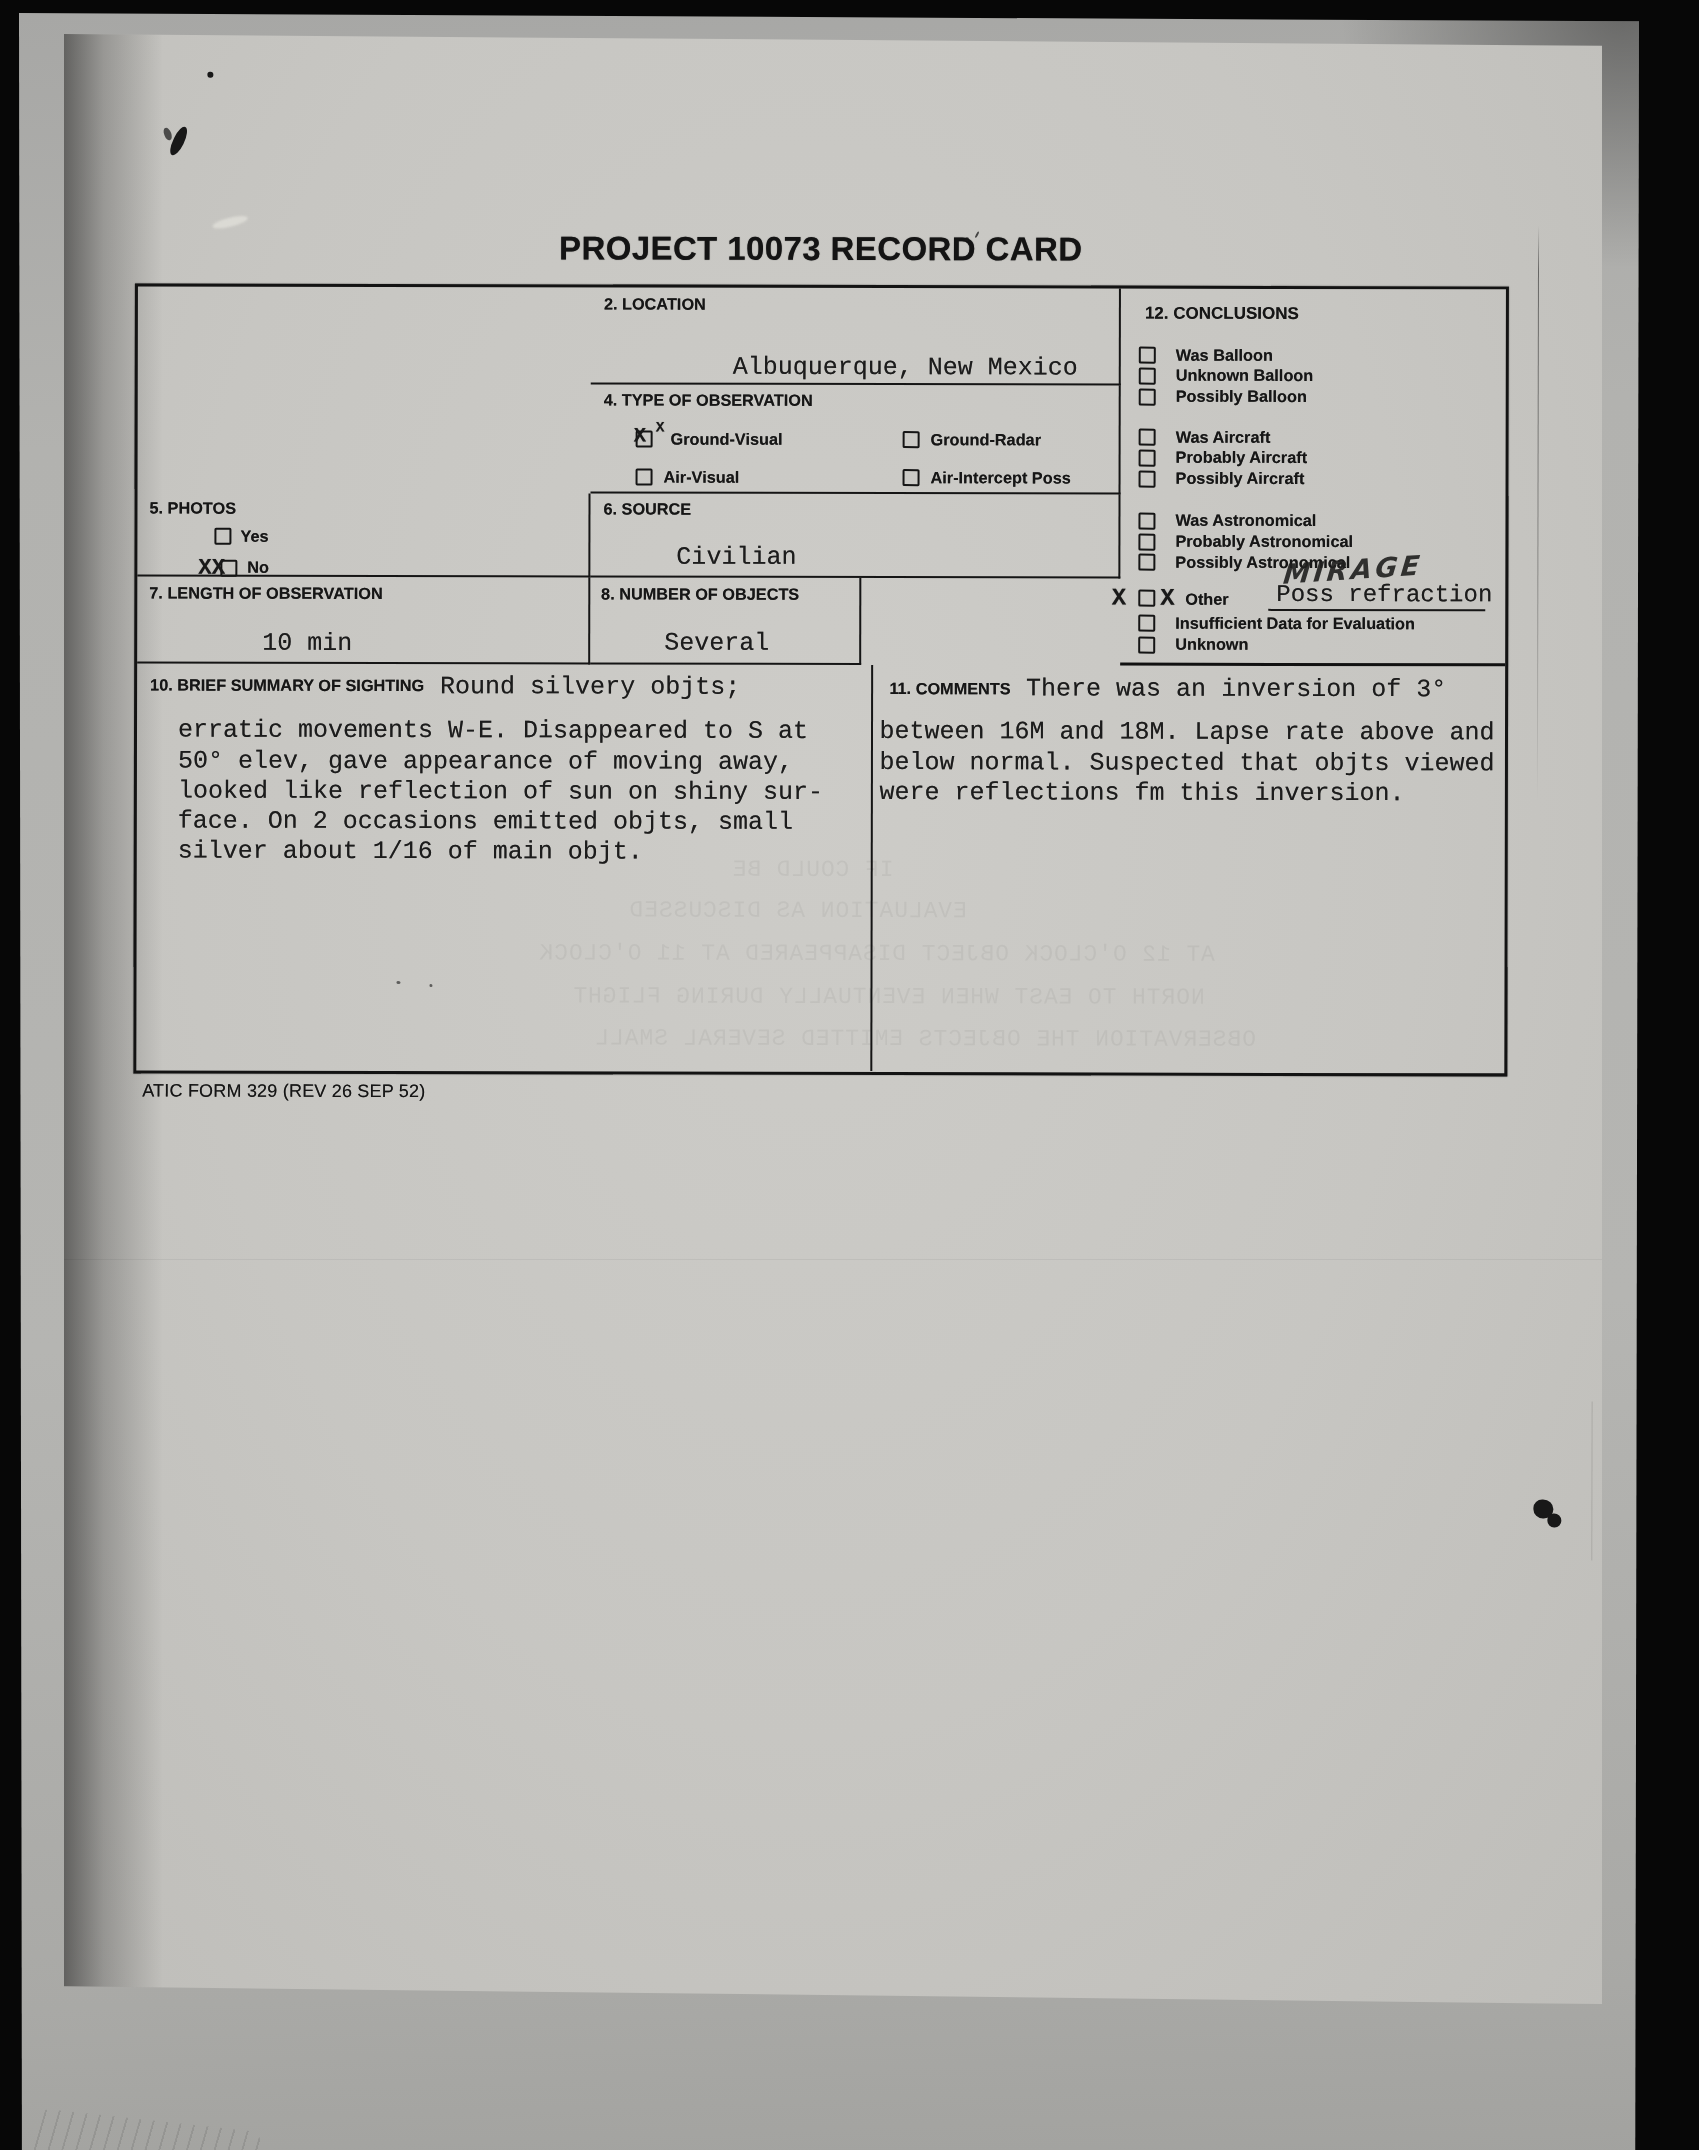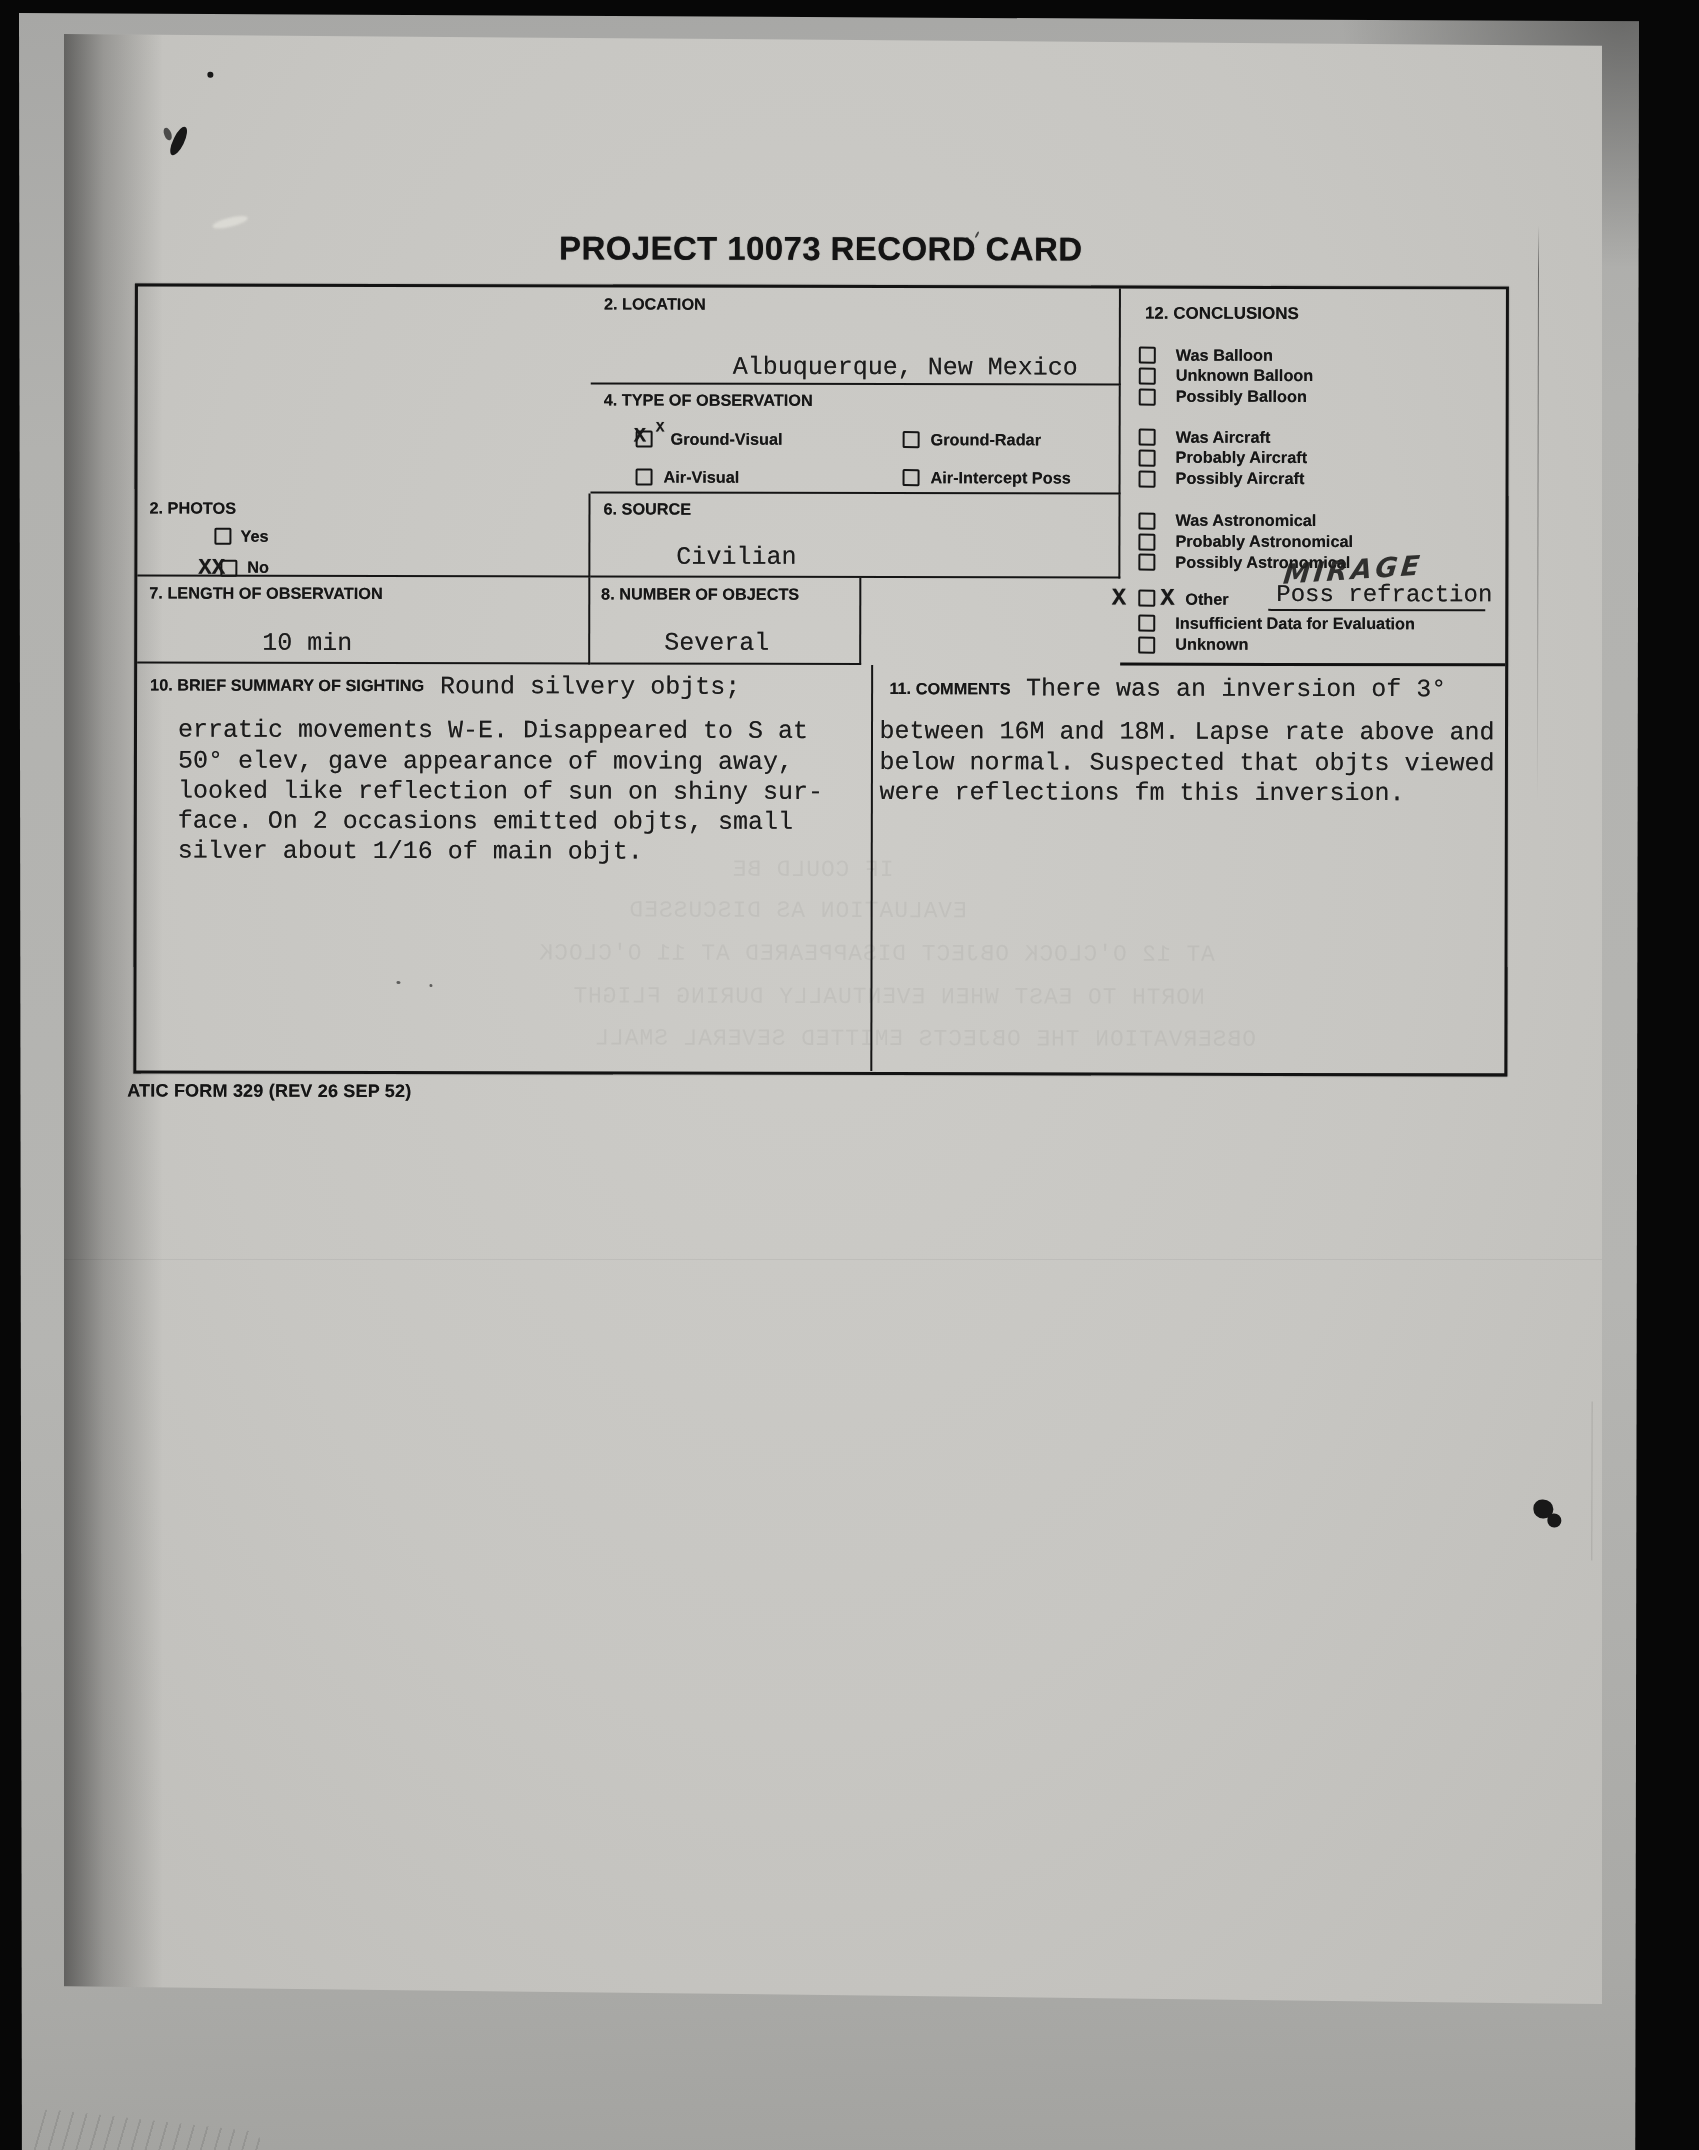--- a/index.html
+++ b/index.html
@@ -67,22 +67,22 @@
     position:absolute;font-family:"Liberation Mono", monospace;font-weight:bold;
     color:#191919;white-space:nowrap;text-shadow:0 0 0.9px rgba(15,15,15,.5);
   }
   .uline{position:absolute;height:2.2px;background:#161616;}
   .handw{
     position:absolute;font-family:"DejaVu Sans", sans-serif;font-style:italic;
     font-size:27px;font-weight:bold;letter-spacing:3.4px;color:#20201f;
     transform:rotate(-4deg) skewX(-10deg);white-space:nowrap;opacity:.9;
   }
   .footer{
-    position:absolute;left:127px;top:1082px;
-    font-weight:bold;font-size:18px;color:#151515;letter-spacing:0.2px;
+    position:absolute;left:142px;top:1082px;
+    font-weight:normal;font-size:18px;color:#151515;letter-spacing:0.2px;
     text-shadow:0 0 0.6px rgba(10,10,10,.6);white-space:nowrap;
   }
   
   .ghost{
     position:absolute;transform:scaleX(-1);
     font-family:"Liberation Mono", monospace;font-size:23px;color:#30302e;
     opacity:.06;white-space:nowrap;letter-spacing:0.9px;
   }
   
   .art{position:absolute;}
@@ -174,21 +174,21 @@
       <div class="lbl" style="left:340px;top:45px">Ground-Radar</div>
 
       <span class="cb" style="left:45px;top:84px"></span>
       <div class="lbl" style="left:73px;top:83px">Air-Visual</div>
 
       <span class="cb" style="left:312px;top:84px"></span>
       <div class="lbl" style="left:340px;top:83px">Air-Intercept Poss</div>
     </div>
 
     <div class="cell br bb" style="left:0;top:206px;width:453px;height:84px">
-      <div class="lbl" style="left:12px;top:6px">2. PHOTOS</div>
+      <div class="lbl" style="left:12px;top:6px">5. PHOTOS</div>
       <span class="cb" style="left:77px;top:35px"></span>
       <div class="lbl" style="left:103px;top:34px">Yes</div>
       <span class="cb" style="left:83px;top:67px"></span>
       <span class="mark" style="left:61px;top:62px;font-size:22.4px">XX</span>
       <div class="lbl" style="left:110px;top:65px">No</div>
     </div>
 
     <div class="cell br bb" style="left:453px;top:206px;width:530px;height:84px">
       <div class="lbl" style="left:13px;top:6px">6. SOURCE</div>
       <div class="type" style="left:86px;top:49px">Civilian</div>

